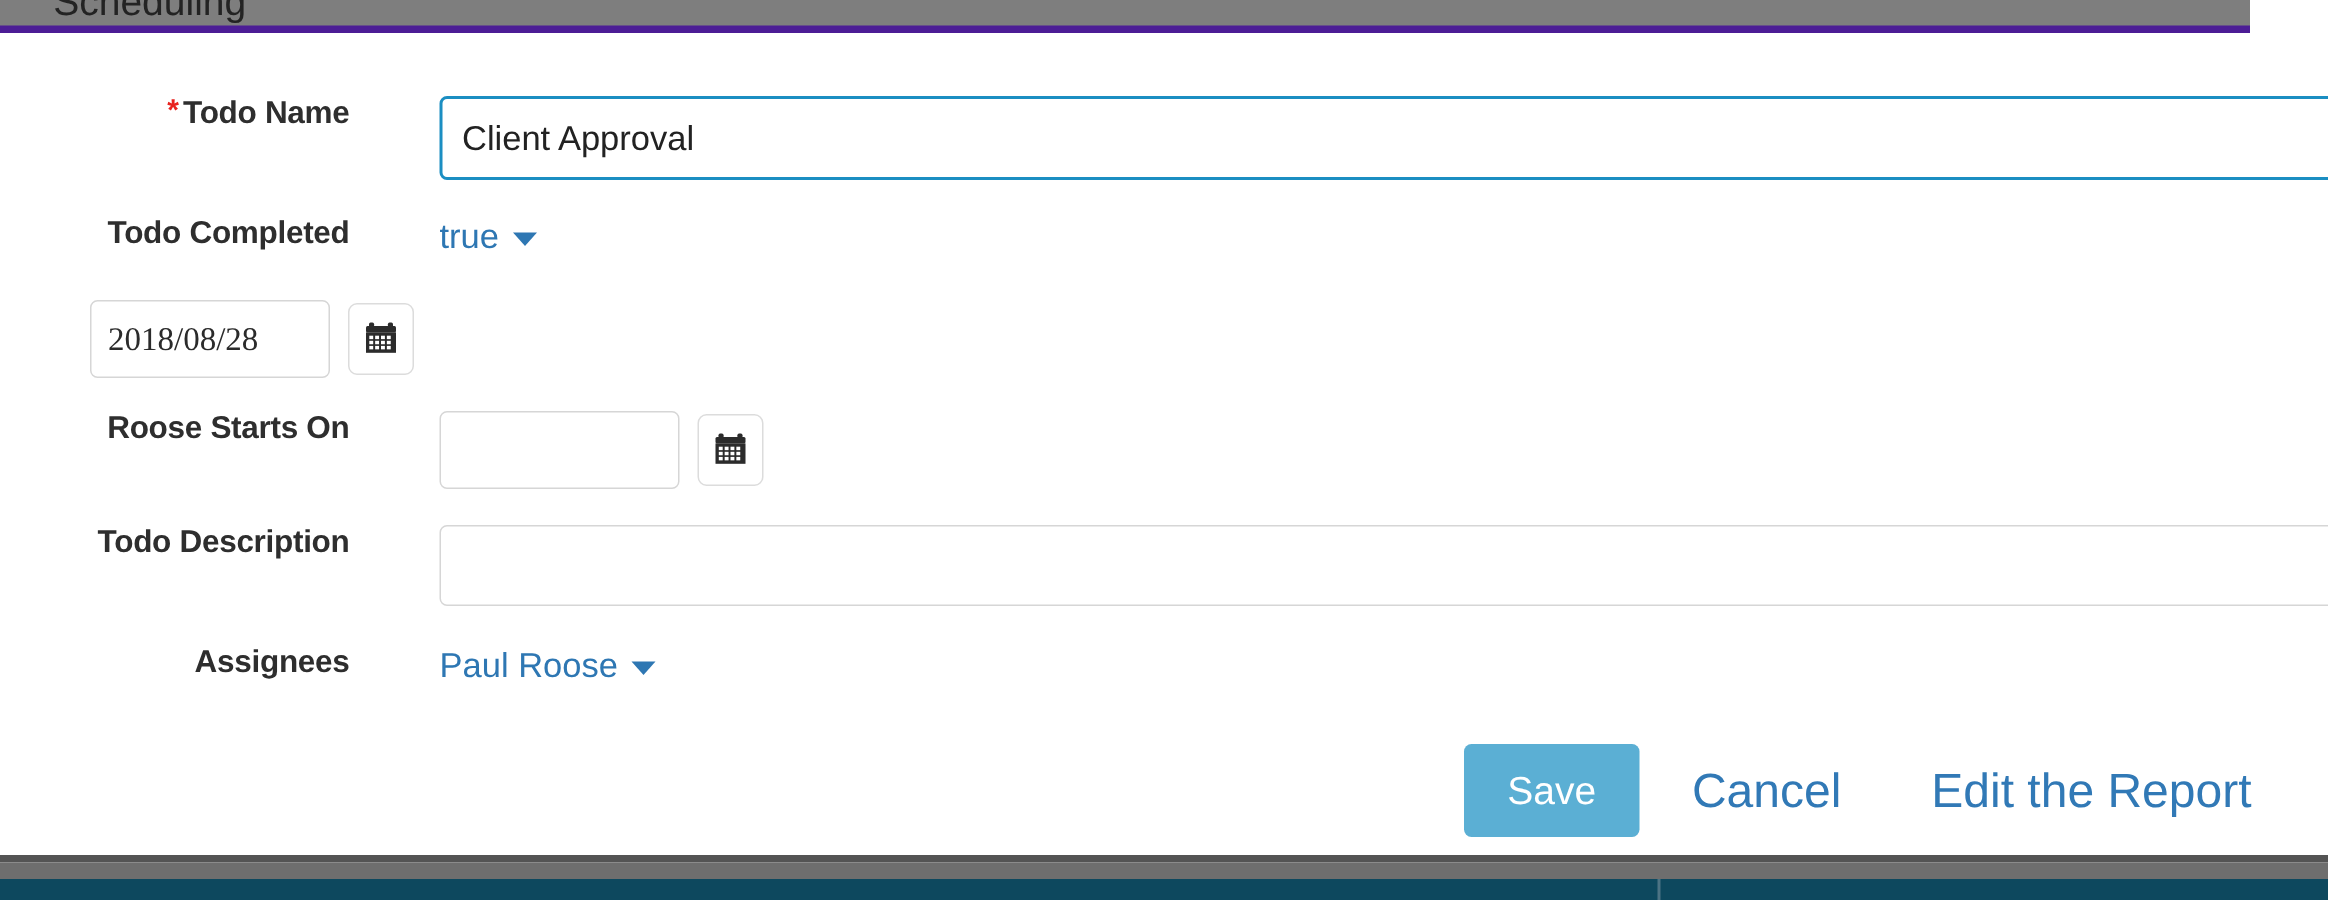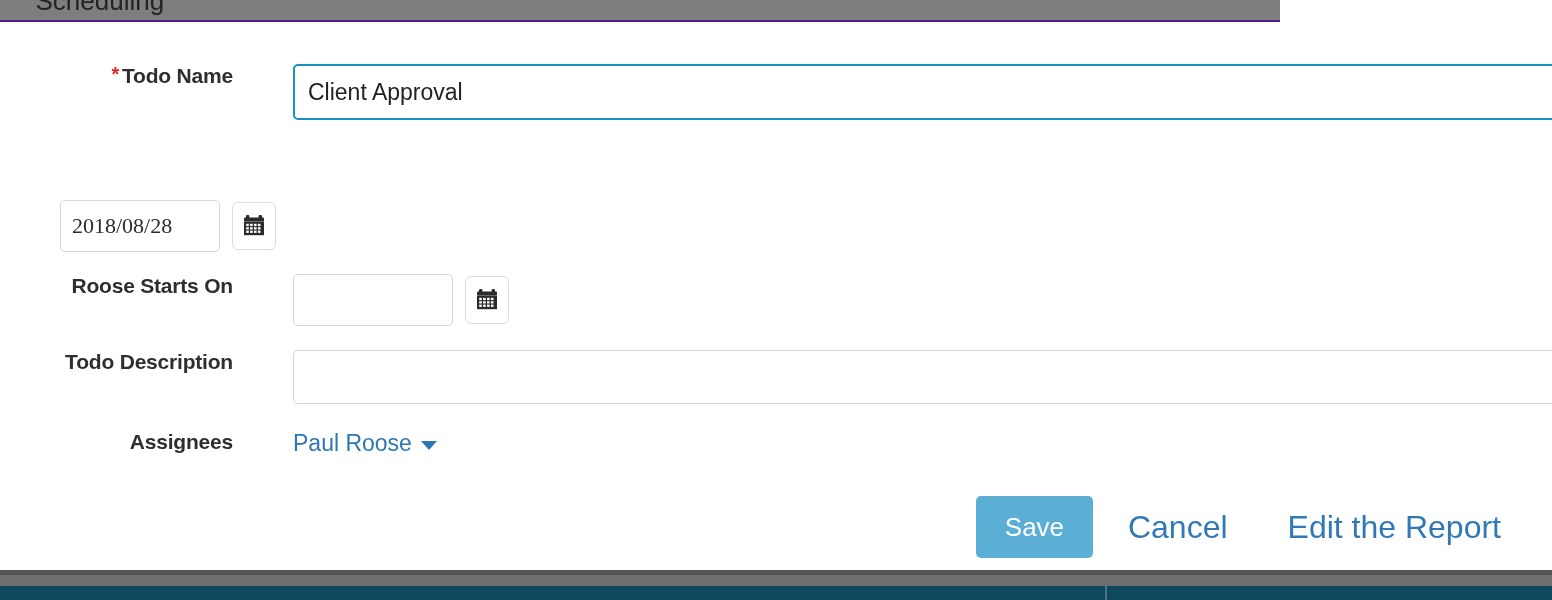--- a/index.html
+++ b/index.html
@@ -19,24 +19,24 @@
     width: 1552px;
     height: 600px;
     background: #ffffff;
     overflow: hidden;
   }
 
   
   .topbar {
     position: absolute;
     left: 0; top: 0;
-    width: 1280px;
+    width: 1500px;
     height: 22px;
     background: #7e7e7e;
-    border-bottom: 2px solid #4c1d95;
+    border-bottom: 5px solid #4c1d95;
     overflow: hidden;
   }
   .topbar-inner {
     position: absolute;
     left: 0;
     top: -20px;
     height: 42px;
     display: flex;
     align-items: center;
     gap: 0px;
@@ -258,20 +258,29 @@
 
     <div class="row" style="top: 42px;">
       <div class="label-cell">
         <span class="req-star">*</span><span>Todo Name</span>
       </div>
       <div class="field-cell">
         <input class="input-focus" type="text" value="Client Approval" style="">
       </div>
     </div>
 
+    <div class="row" style="top: 122px;">
+      <div class="label-cell">Todo Completed</div>
+      <div class="field-cell">
+        <span class="picklist">
+          <span>true</span>
+          <span class="caret"></span>
+        </span>
+      </div>
+    </div>
 
     <div class="row" style="top: 178px;">
       <div class="field-cell">
         <input class="date-input" type="text" value="2018/08/28" style="">
         <button class="cal-btn">
           <svg width="24" height="24" viewBox="0 0 24 24">
             <rect x="4" y="1" width="3.4" height="4" rx="1.1" fill="#2b2b2b"></rect>
             <rect x="16.6" y="1" width="3.4" height="4" rx="1.1" fill="#2b2b2b"></rect>
             <rect x="2" y="3.4" width="20" height="4.2" rx="1" fill="#2b2b2b"></rect>
             <rect x="2" y="7.6" width="20" height="13.6" fill="#2b2b2b"></rect>

